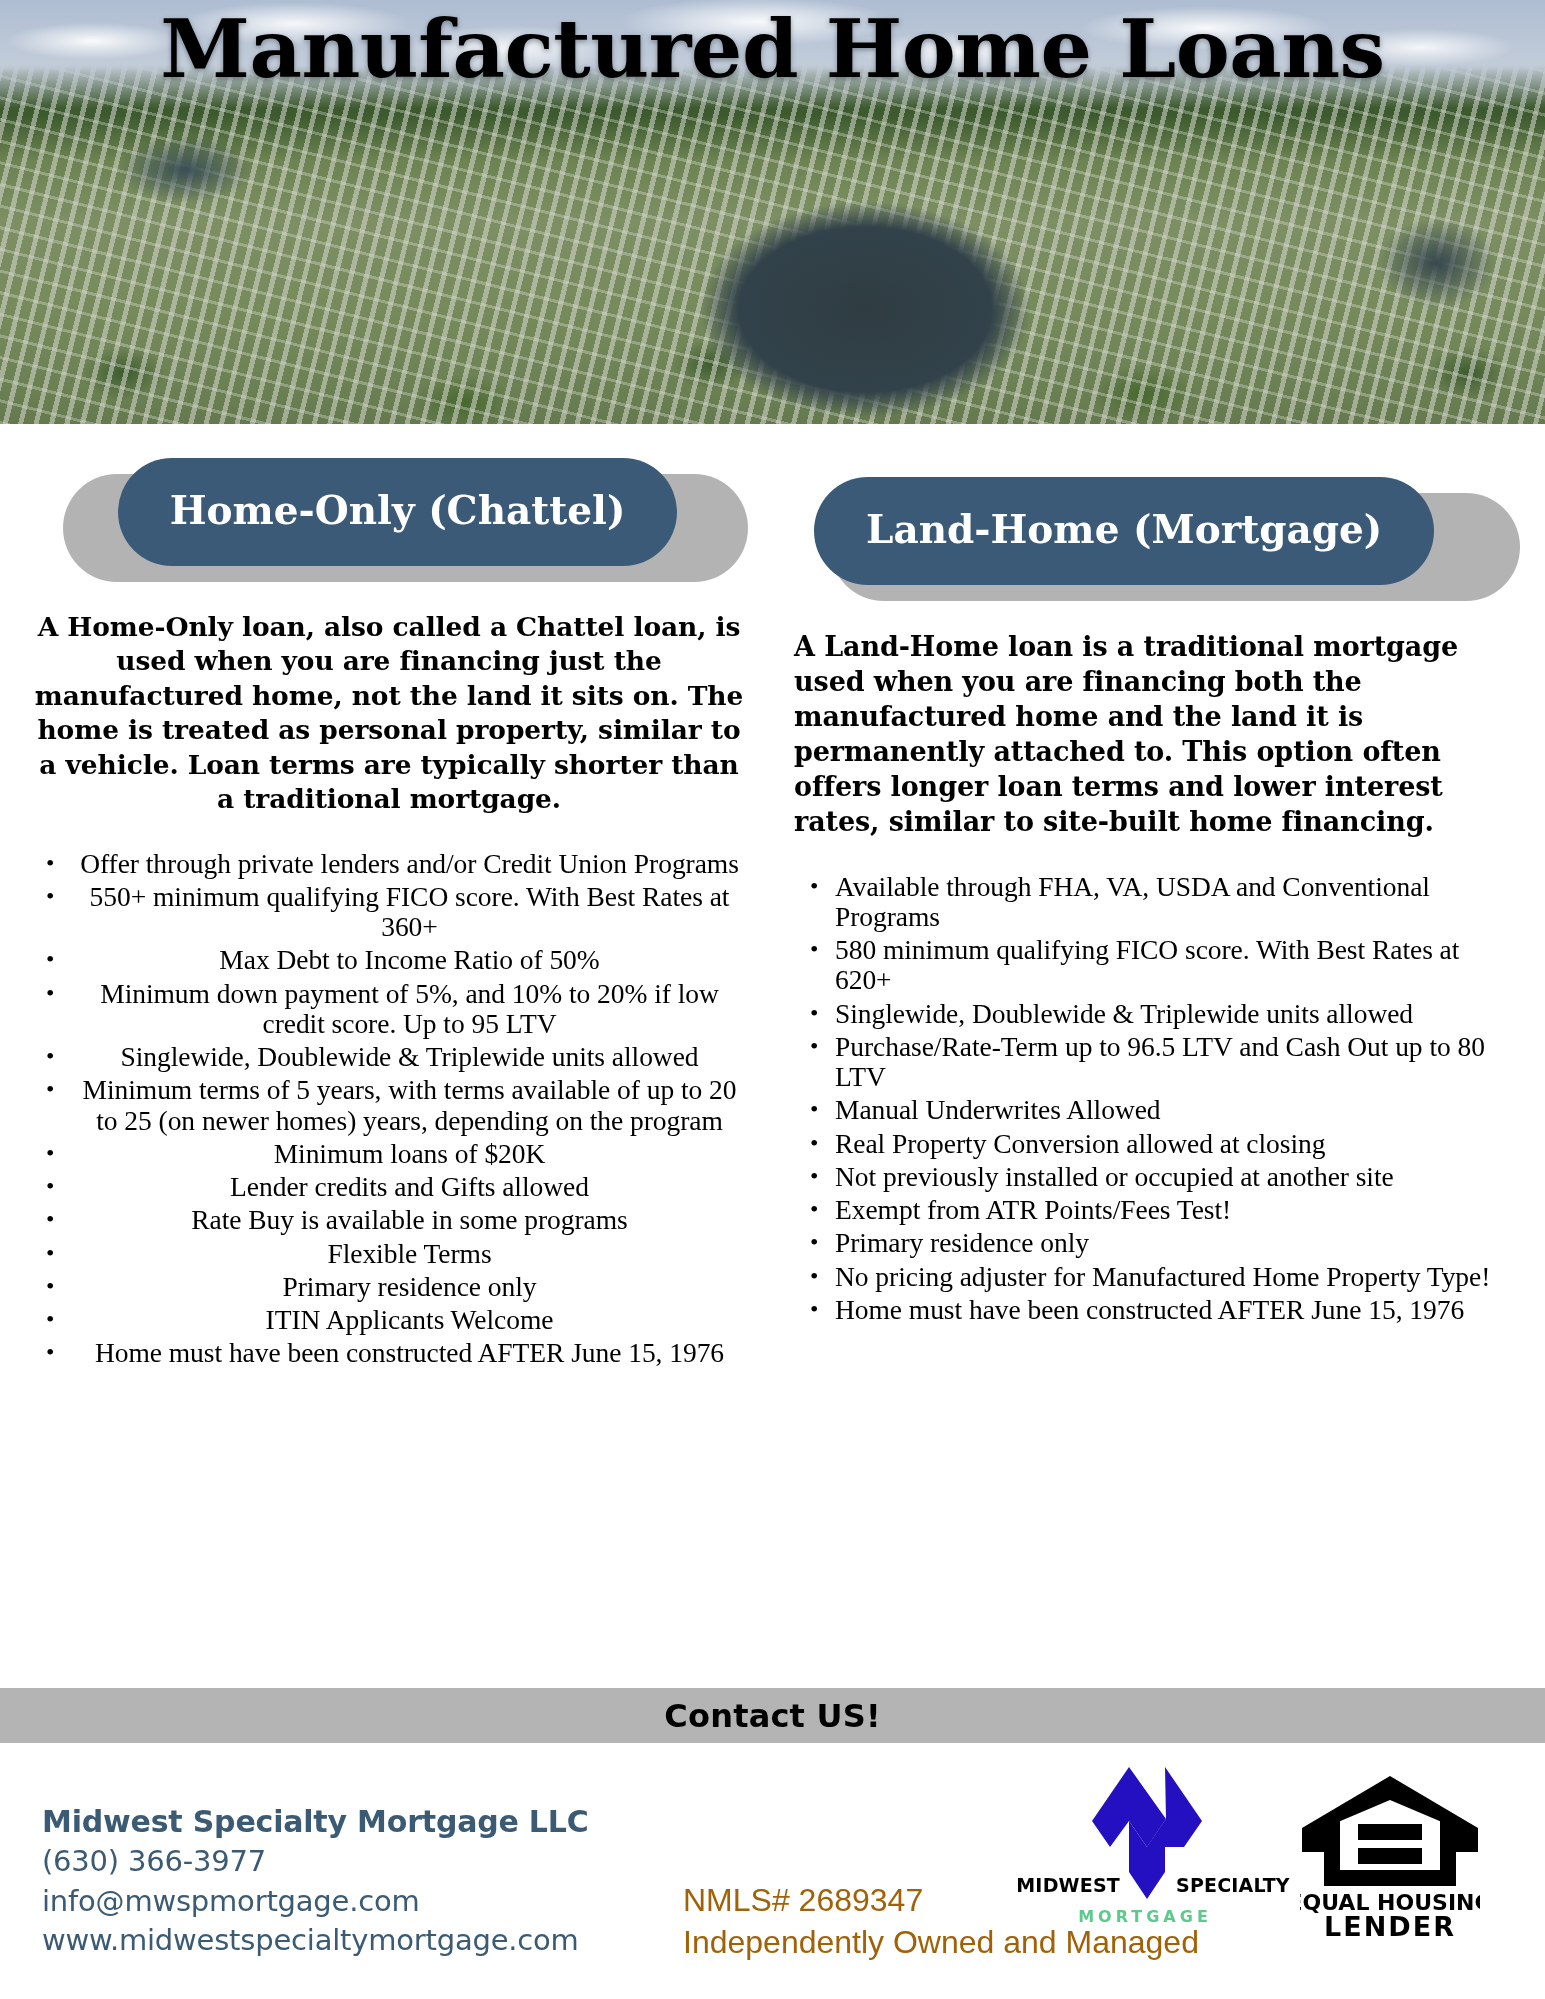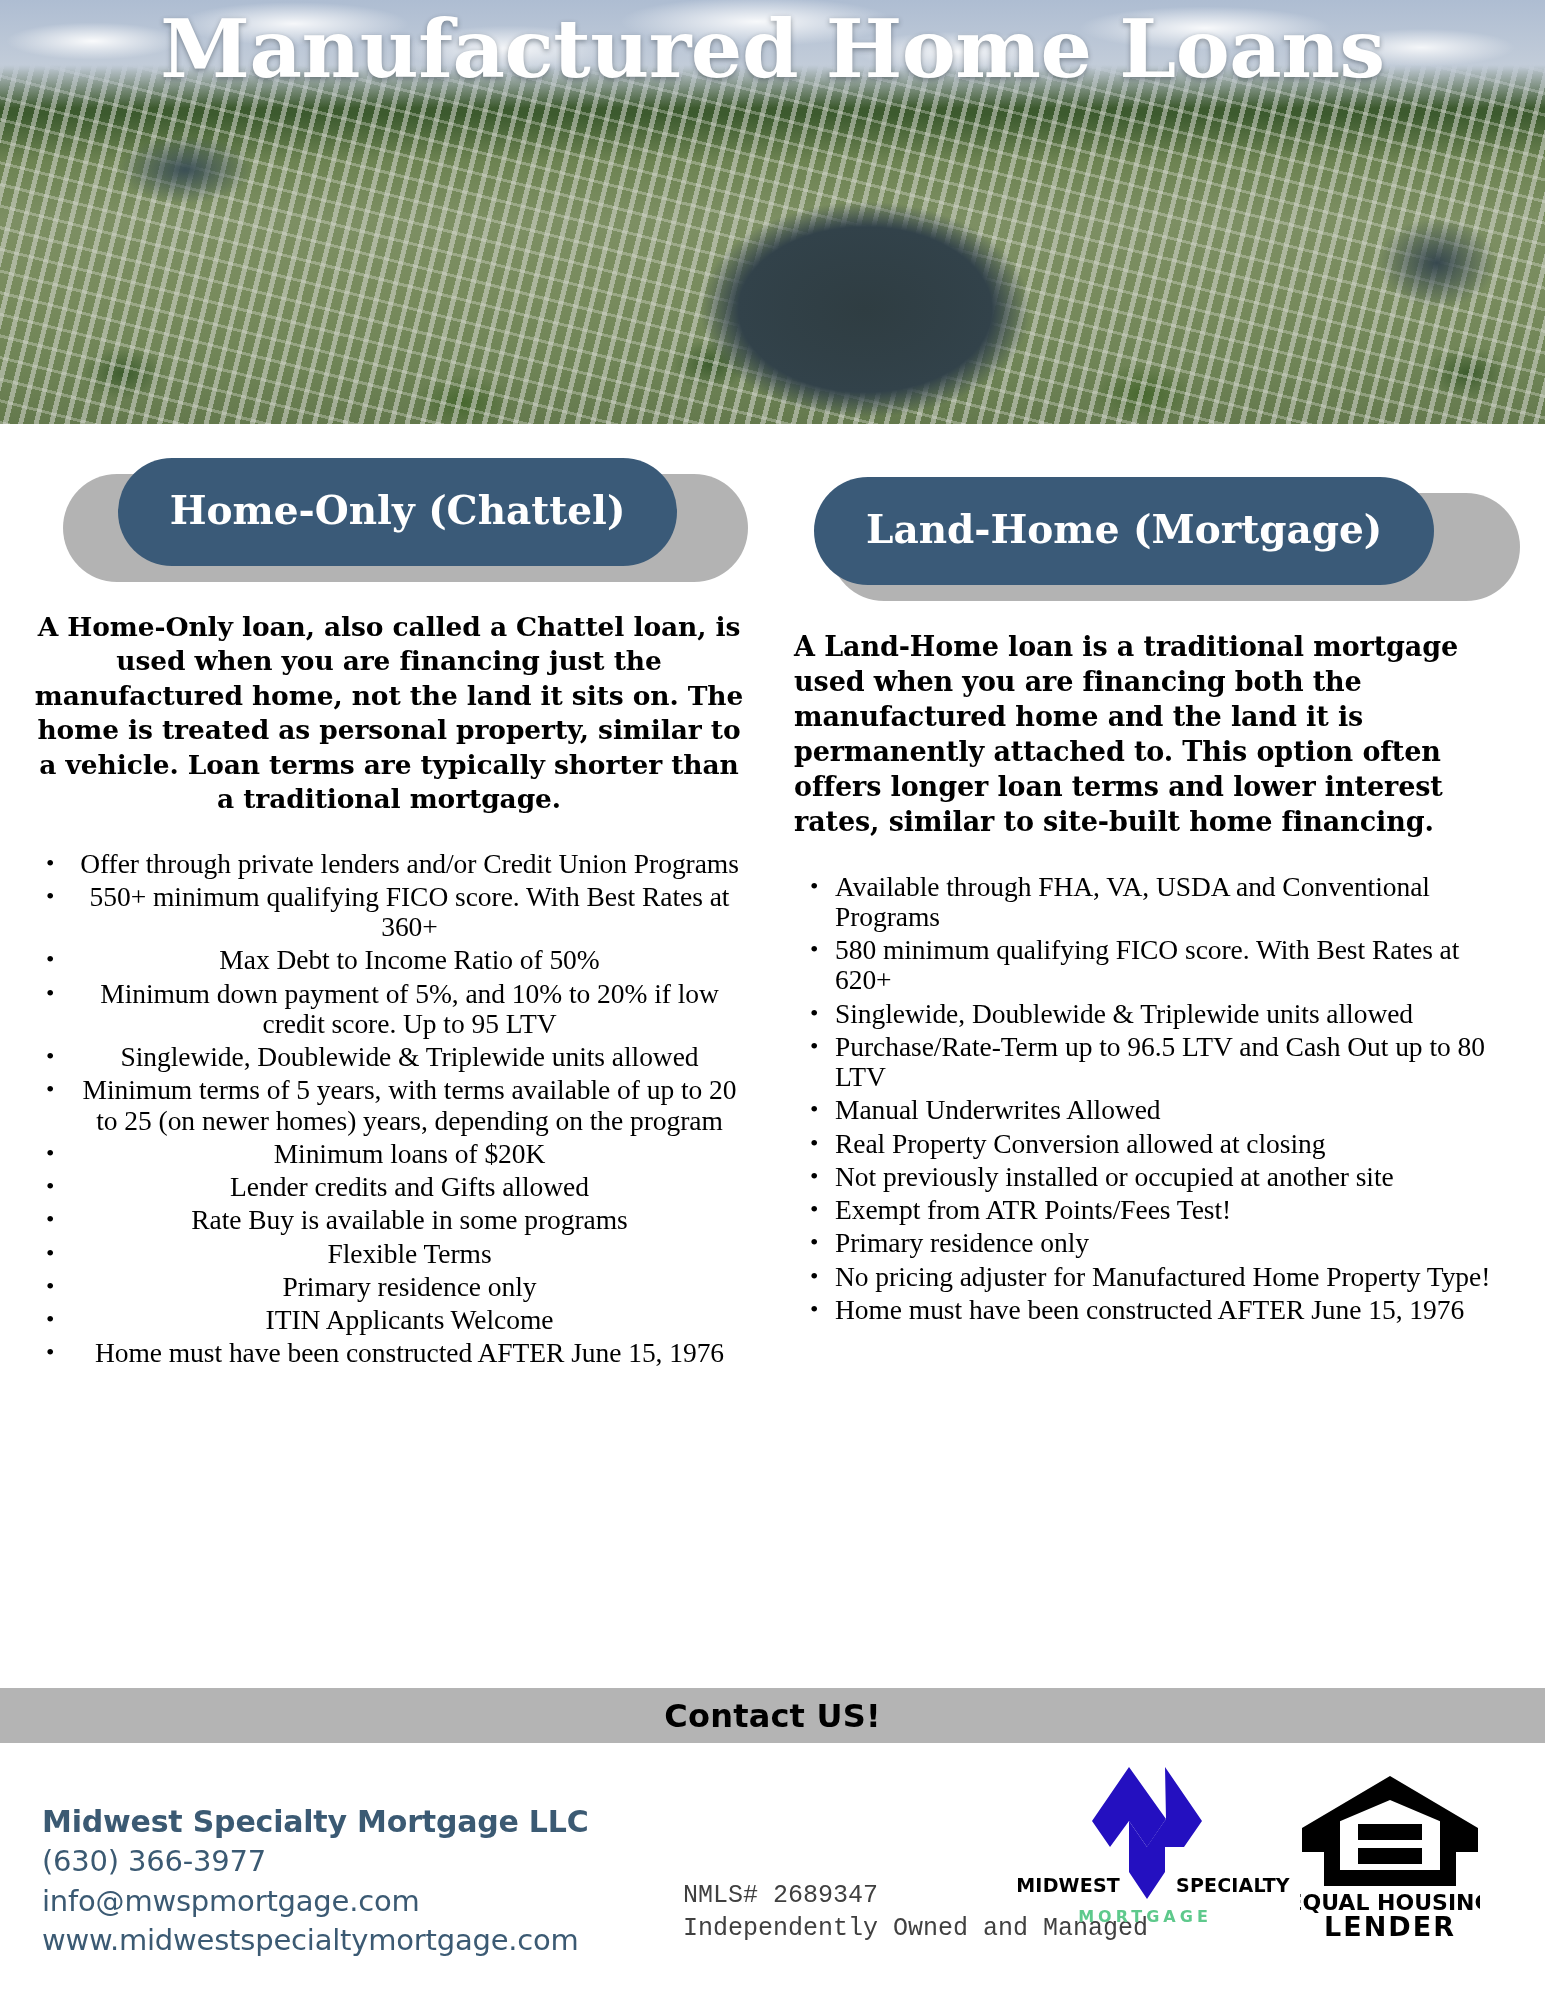--- a/index.html
+++ b/index.html
@@ -73,21 +73,21 @@
     position: absolute;
     left: 0;
     top: 6px;
     width: 1545px;
     text-align: center;
     font-family: "DejaVu Serif", "Liberation Serif", serif;
     font-weight: 700;
     font-size: 81px;
     line-height: 1.06;
     letter-spacing: -0.5px;
-    color: #ffffff;
+    color: #000000;
     text-shadow: 0 2px 5px rgba(40,50,60,0.45);
     white-space: nowrap;
   }
 
   
   .columns {
     position: absolute;
     left: 0;
     top: 424px;
     width: 1545px;
@@ -214,23 +214,23 @@
     font-weight: 400;
     font-size: 29px;
     line-height: 1.36;
     letter-spacing: -0.2px;
   }
 
   .footer-nmls {
     position: absolute;
     left: 683px;
     top: 122px;
-    color: #404040;
-    font-family: Liberation Mono, monospace;
-    font-size: 25px;
+    color: #a16207;
+    font-family: Liberation Sans, sans-serif;
+    font-size: 32px;
     line-height: 1.30;
   }
 
   .footer-logo {
     position: absolute;
     left: 1000px;
     top: 3px;
     width: 280px;
     height: 190px;
   }

